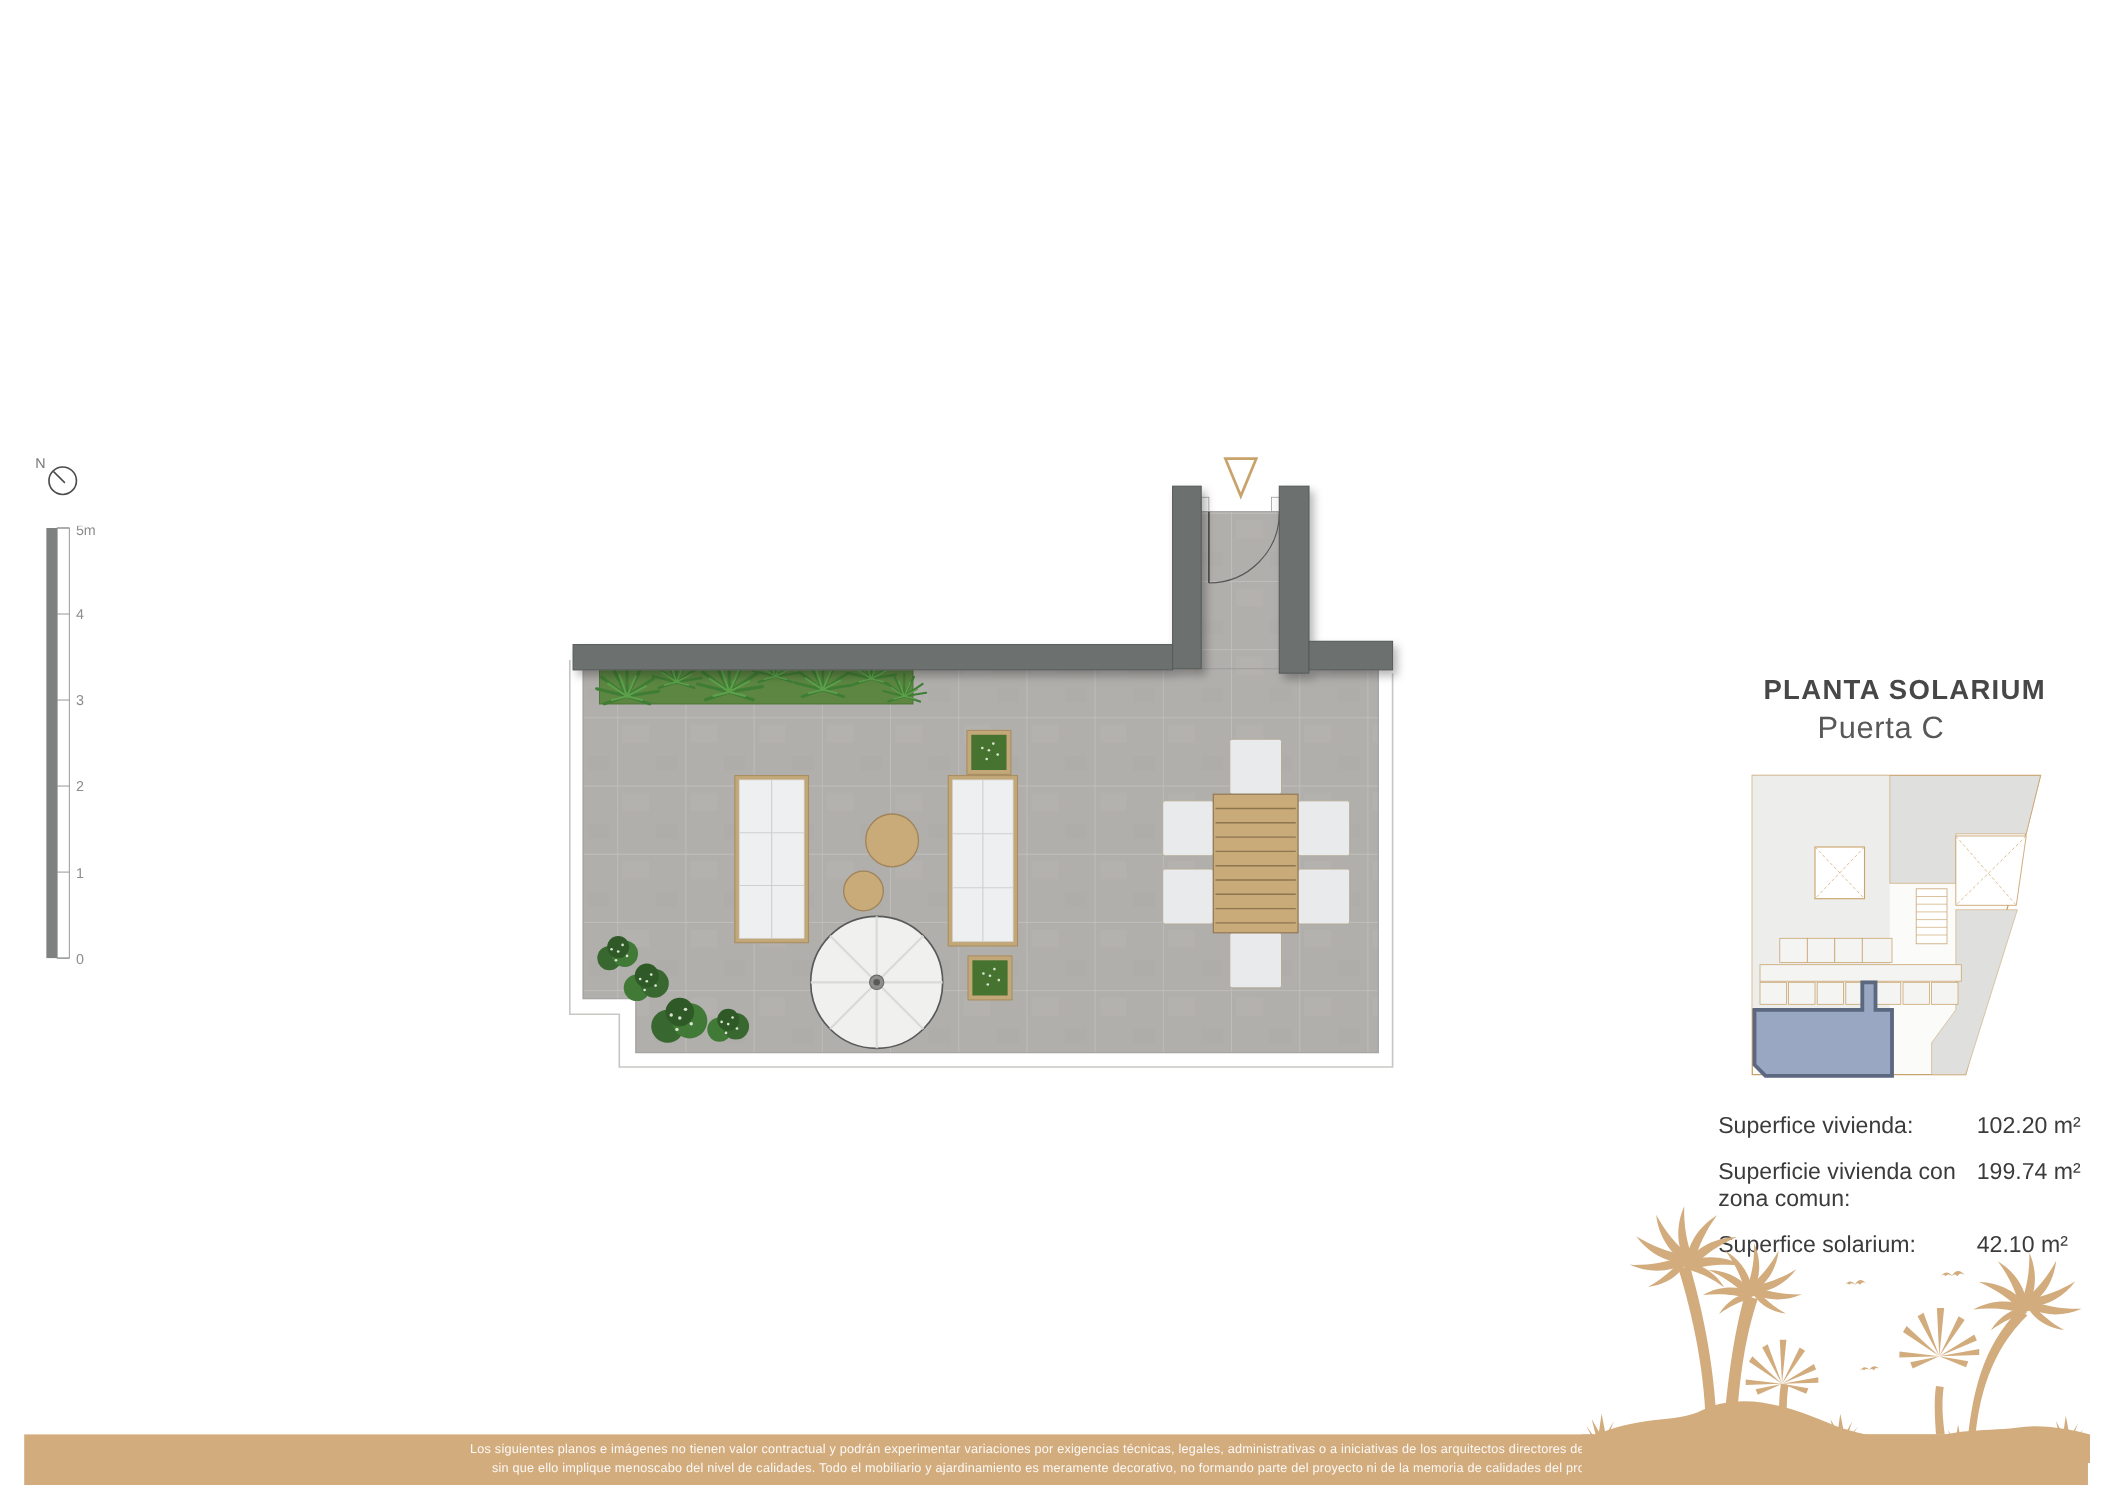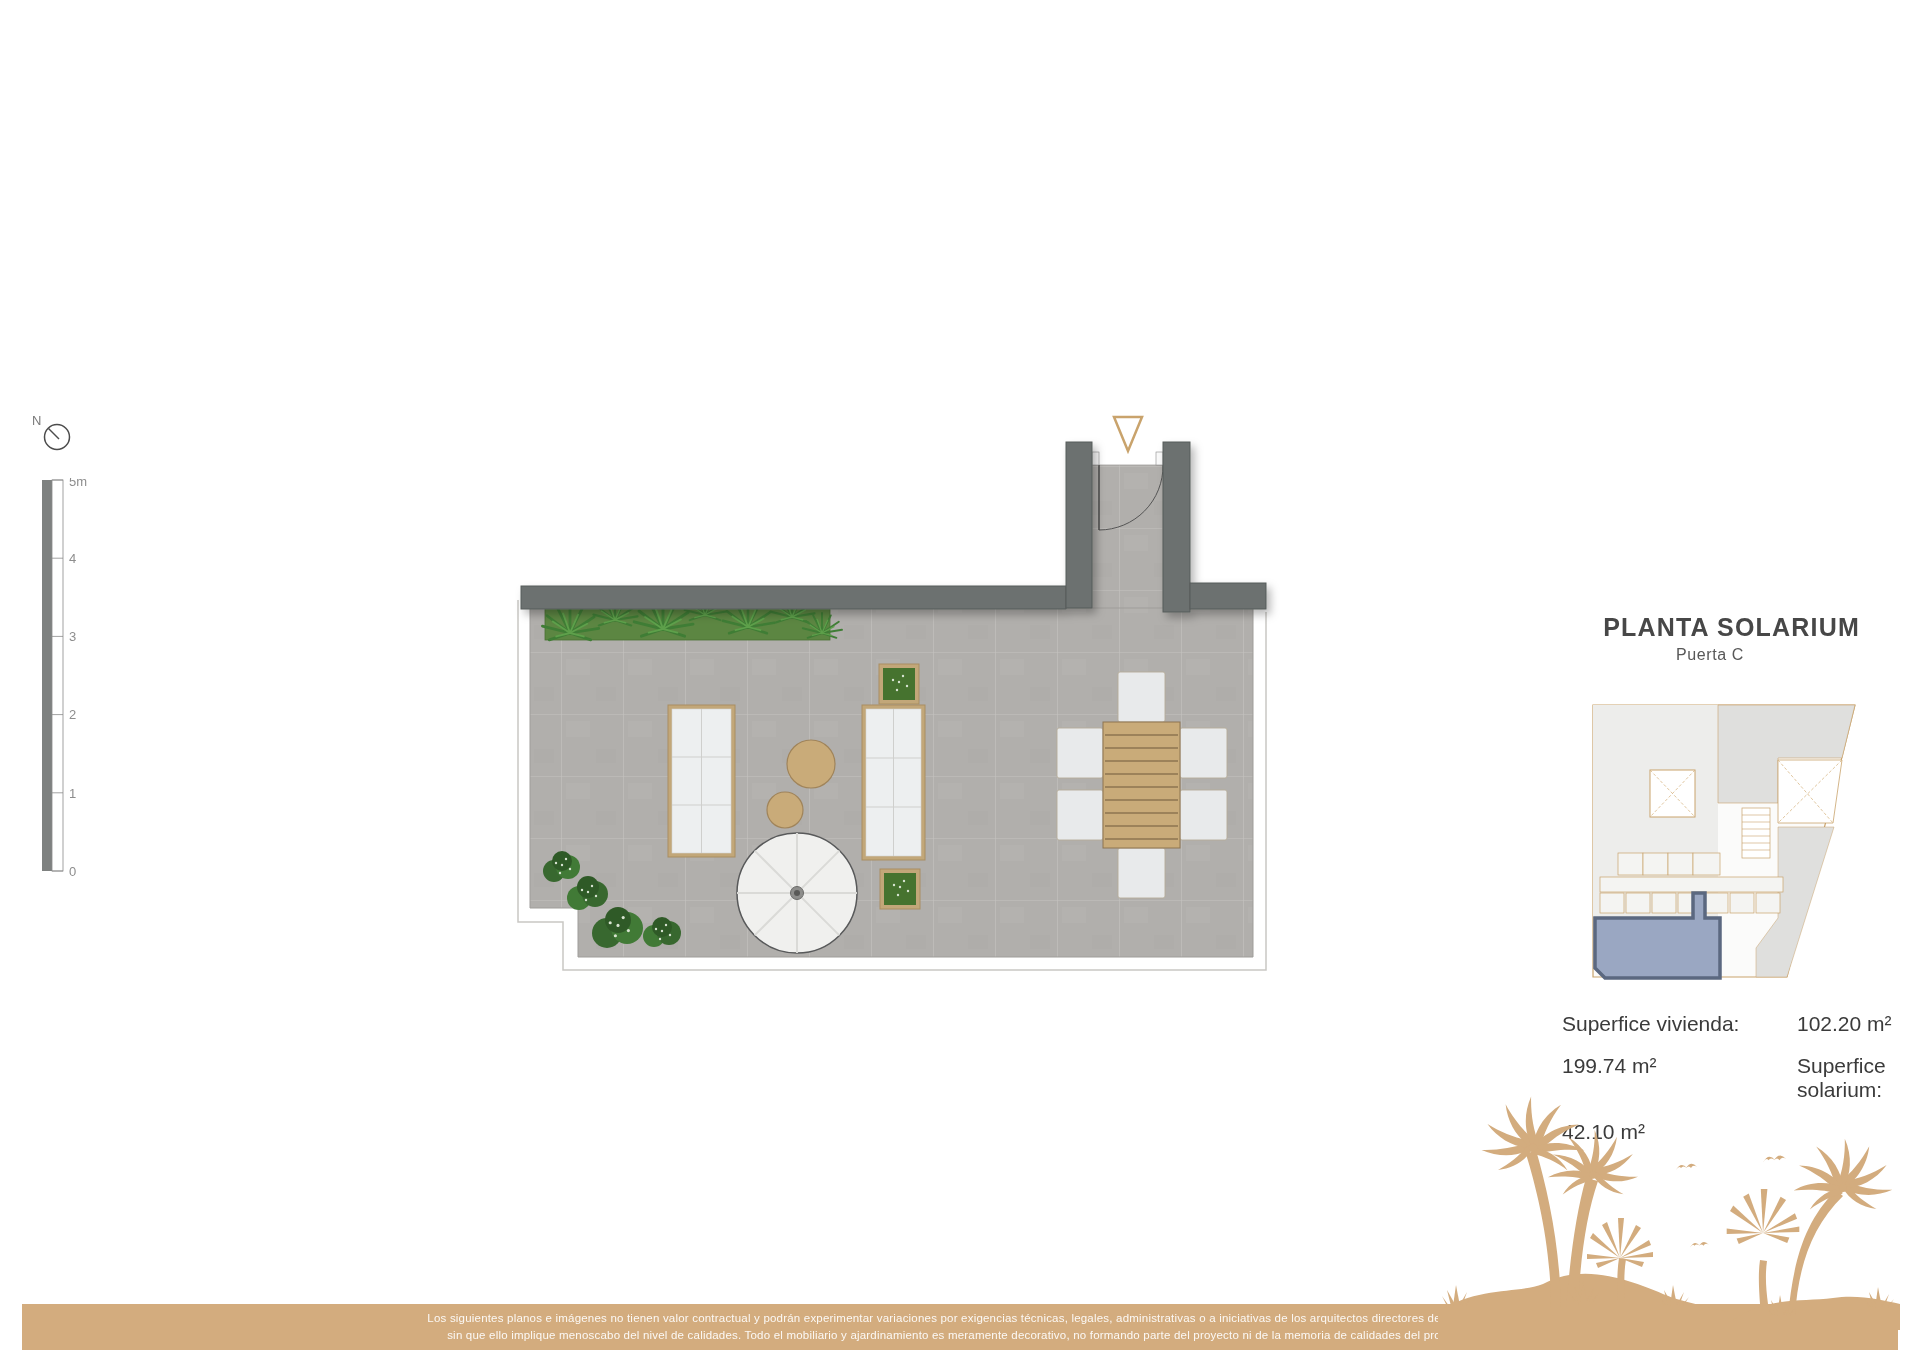--- a/index.html
+++ b/index.html
@@ -8,21 +8,21 @@
     background:#ffffff;font-family:"Liberation Sans",sans-serif;
   }
   .abs{position:absolute;}
   
   .plan-title{
     left:1560px;top:613px;width:300px;text-align:right;
     font-size:25px;font-weight:bold;letter-spacing:1.2px;color:var(--text-dark,#474747);
   }
   .plan-subtitle{
     left:1560px;top:646px;width:300px;text-align:center;
-    font-size:16px;letter-spacing:.6px;color:#585858;
+    font-size:28px;letter-spacing:.6px;color:#585858;
   }
   
   .area-summary{
     left:1562px;top:1012px;width:300px;
     display:grid;grid-template-columns:235px 1fr;row-gap:18px;align-items:start;
     font-size:21px;line-height:24px;color:#3b3b3b;
   }
   .area-summary .val{text-align:left;white-space:nowrap;}
   
   .disclaimer-bar{
@@ -275,20 +275,21 @@
     <rect x="114" y="195" width="24" height="20"></rect>
       <rect x="140" y="195" width="24" height="20"></rect>
     <rect x="166" y="195" width="24" height="20"></rect>
   </g>
   <polygon class="unit" points="5,220 103,220 103,195 115,195 115,220 130,220 130,280 15,280 5,270"></polygon>
 </svg>
 
 <div class="abs area-summary">
   <div>Superfice vivienda:</div>
   <div class="val">102.20 m²</div>
+  <div>Superficie vivienda con zona comun:</div>
   <div class="val">199.74 m²</div>
   <div>Superfice solarium:</div>
   <div class="val">42.10 m²</div>
 </div>
 
 <div class="abs disclaimer-bar">
   <div>Los siguientes planos e imágenes no tienen valor contractual y podrán experimentar variaciones por exigencias técnicas, legales, administrativas o a iniciativas de los arquitectos directores de las obras</div>
   <div>sin que ello implique menoscabo del nivel de calidades. Todo el mobiliario y ajardinamiento es meramente decorativo, no formando parte del proyecto ni de la memoria de calidades del proyecto.</div>
 </div>
 

